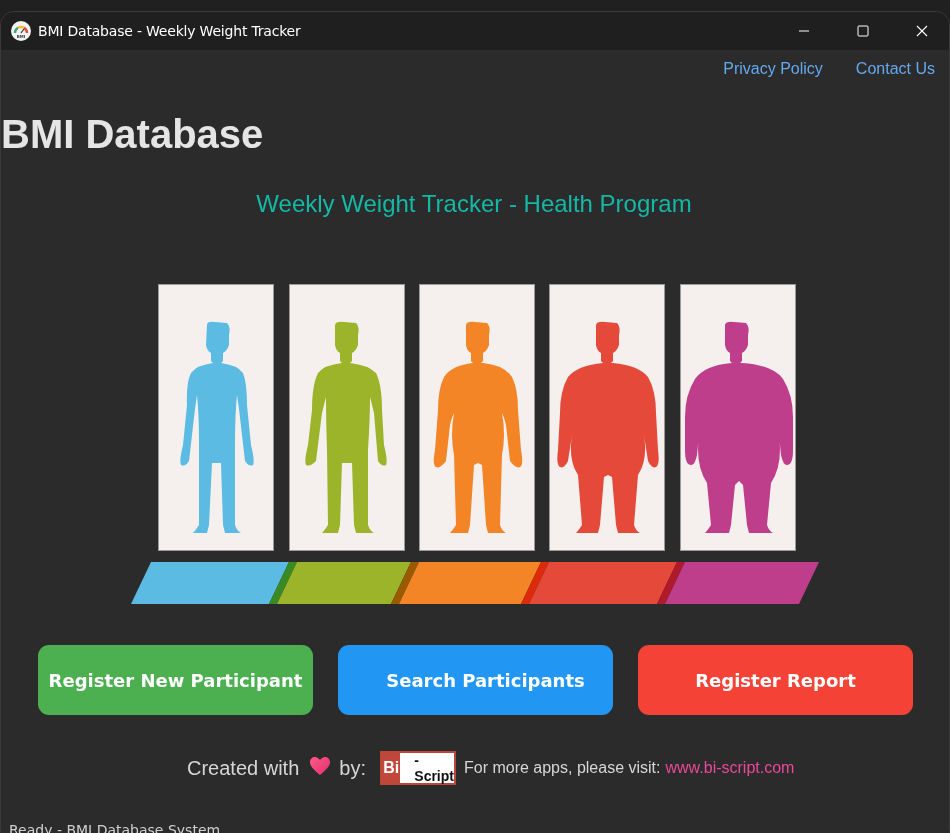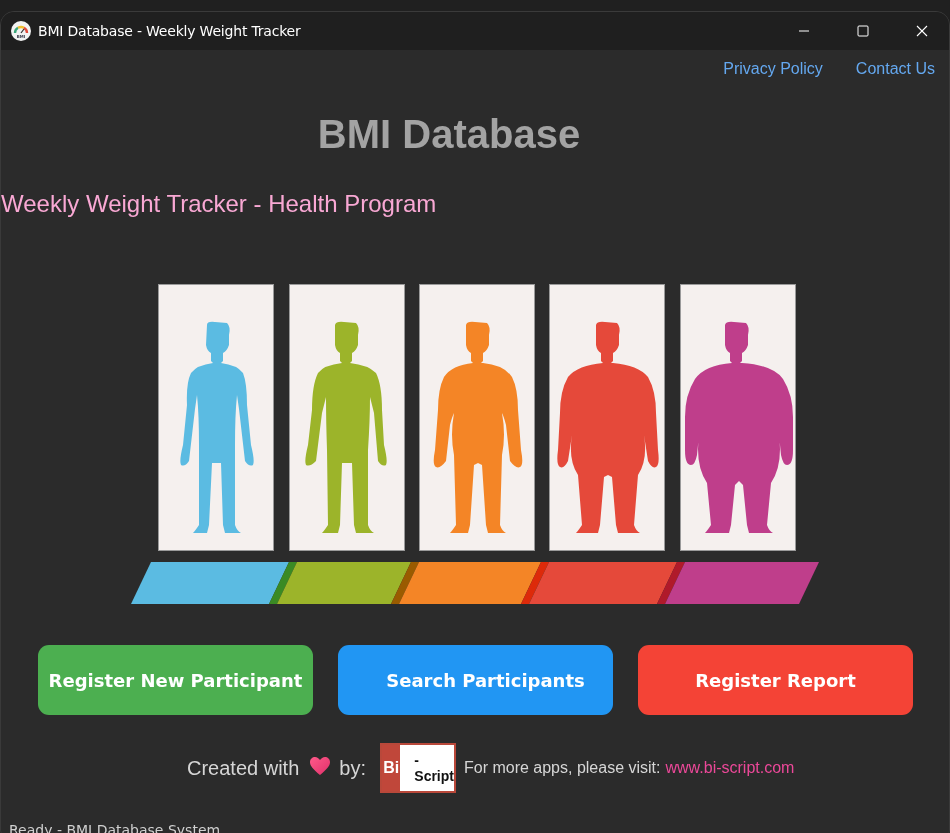--- a/index.html
+++ b/index.html
@@ -11,37 +11,37 @@
   .titlebar { position: absolute; left: 0; top: 0; width: 950px; height: 38px; background: #1f1f1f; display: flex; align-items: center; }
   .app-icon { width: 20px; height: 20px; margin-left: 10px; border-radius: 50%; background: #f2f2f2; position: relative; overflow: hidden; }
   .app-icon svg { position: absolute; left: 0; top: 0; }
   .title-text { color: #ffffff; font-family: "DejaVu Sans", sans-serif; font-size: 14px; margin-left: 7px; letter-spacing: -0.2px; }
   .win-controls { position: absolute; right: 0; top: 0; height: 38px; display: flex; }
   .win-btn { width: 59px; height: 38px; display: flex; align-items: center; justify-content: center; color: #fff; }
 
   .top-links { position: absolute; top: 48px; right: 14px; display: flex; gap: 33px; }
   .top-link { color: #64a8f0; font-size: 16px; text-decoration: none; cursor: pointer; }
 
-  .main-title { position: absolute; top: 100px; left: 0; width: 896px; text-align: center; color: #a3a3a3; font-size: 40px; font-weight: bold; }
-  .subtitle { position: absolute; top: 178px; left: 0; width: 946px; text-align: left; color: #f9a8d4; font-size: 24px; }
+  .main-title { position: absolute; top: 100px; left: 0; width: 896px; text-align: left; color: #e5e5e5; font-size: 40px; font-weight: bold; }
+  .subtitle { position: absolute; top: 178px; left: 0; width: 946px; text-align: center; color: #14b8a6; font-size: 24px; }
 
   .bmi-figure { position: absolute; left: 130px; top: 272px; width: 690px; height: 322px; }
   .panel { position: absolute; top: 0; width: 116px; height: 267px; background: #f5f0ee; border: 1px solid #9a9a9a; }
   .panel svg { position: absolute; left: 0; top: 0; }
   .scale-bar { position: absolute; left: 0; top: 276px; }
 
   .btn { position: absolute; top: 633px; width: 275px; height: 70px; border-radius: 11px; color: #fff; font-family: "DejaVu Sans", sans-serif; font-weight: bold; font-size: 18px; display: flex; align-items: center; justify-content: center; cursor: pointer; border: none; }
   .btn-register { left: 37px; background: #4caf50; }
   .btn-search { left: 337px; background: #2196f3; padding-left: 20px; }
   .btn-summary { left: 637px; background: #f44336; }
 
   .footer { position: absolute; top: 738px; left: 168px; height: 36px; display: flex; align-items: center; }
   .created { color: #d6d6d6; font-size: 20px; display: flex; align-items: center; margin-left: 18px; }
   .heart { margin: 0 8px 0 10px; display: inline-block; }
-  .logo { margin-left: 14px; width: 76px; height: 50px; border: 2px solid #b9483a; display: flex; background: #fff; }
+  .logo { margin-left: 14px; width: 76px; height: 34px; border: 2px solid #b9483a; display: flex; background: #fff; }
   .logo-bi { width: 24px; height: 100%; background: #c0473a; color: #fff; font-weight: bold; font-size: 16px; display: flex; align-items: center; justify-content: center; }
   .logo-script { flex: 1; color: #111; font-size: 14px; font-weight: bold; display: flex; align-items: center; padding-left: 14px; }
   .more { color: #d6d6d6; font-size: 16px; margin-left: 8px; }
   .site-link { color: #ec4899; font-size: 16px; margin-left: 5px; cursor: pointer; }
 
   .status { position: absolute; left: 8px; top: 810px; color: #d0d0d0; font-family: "DejaVu Sans", sans-serif; font-size: 14px; }
 </style>
 </head>
 <body>
 

